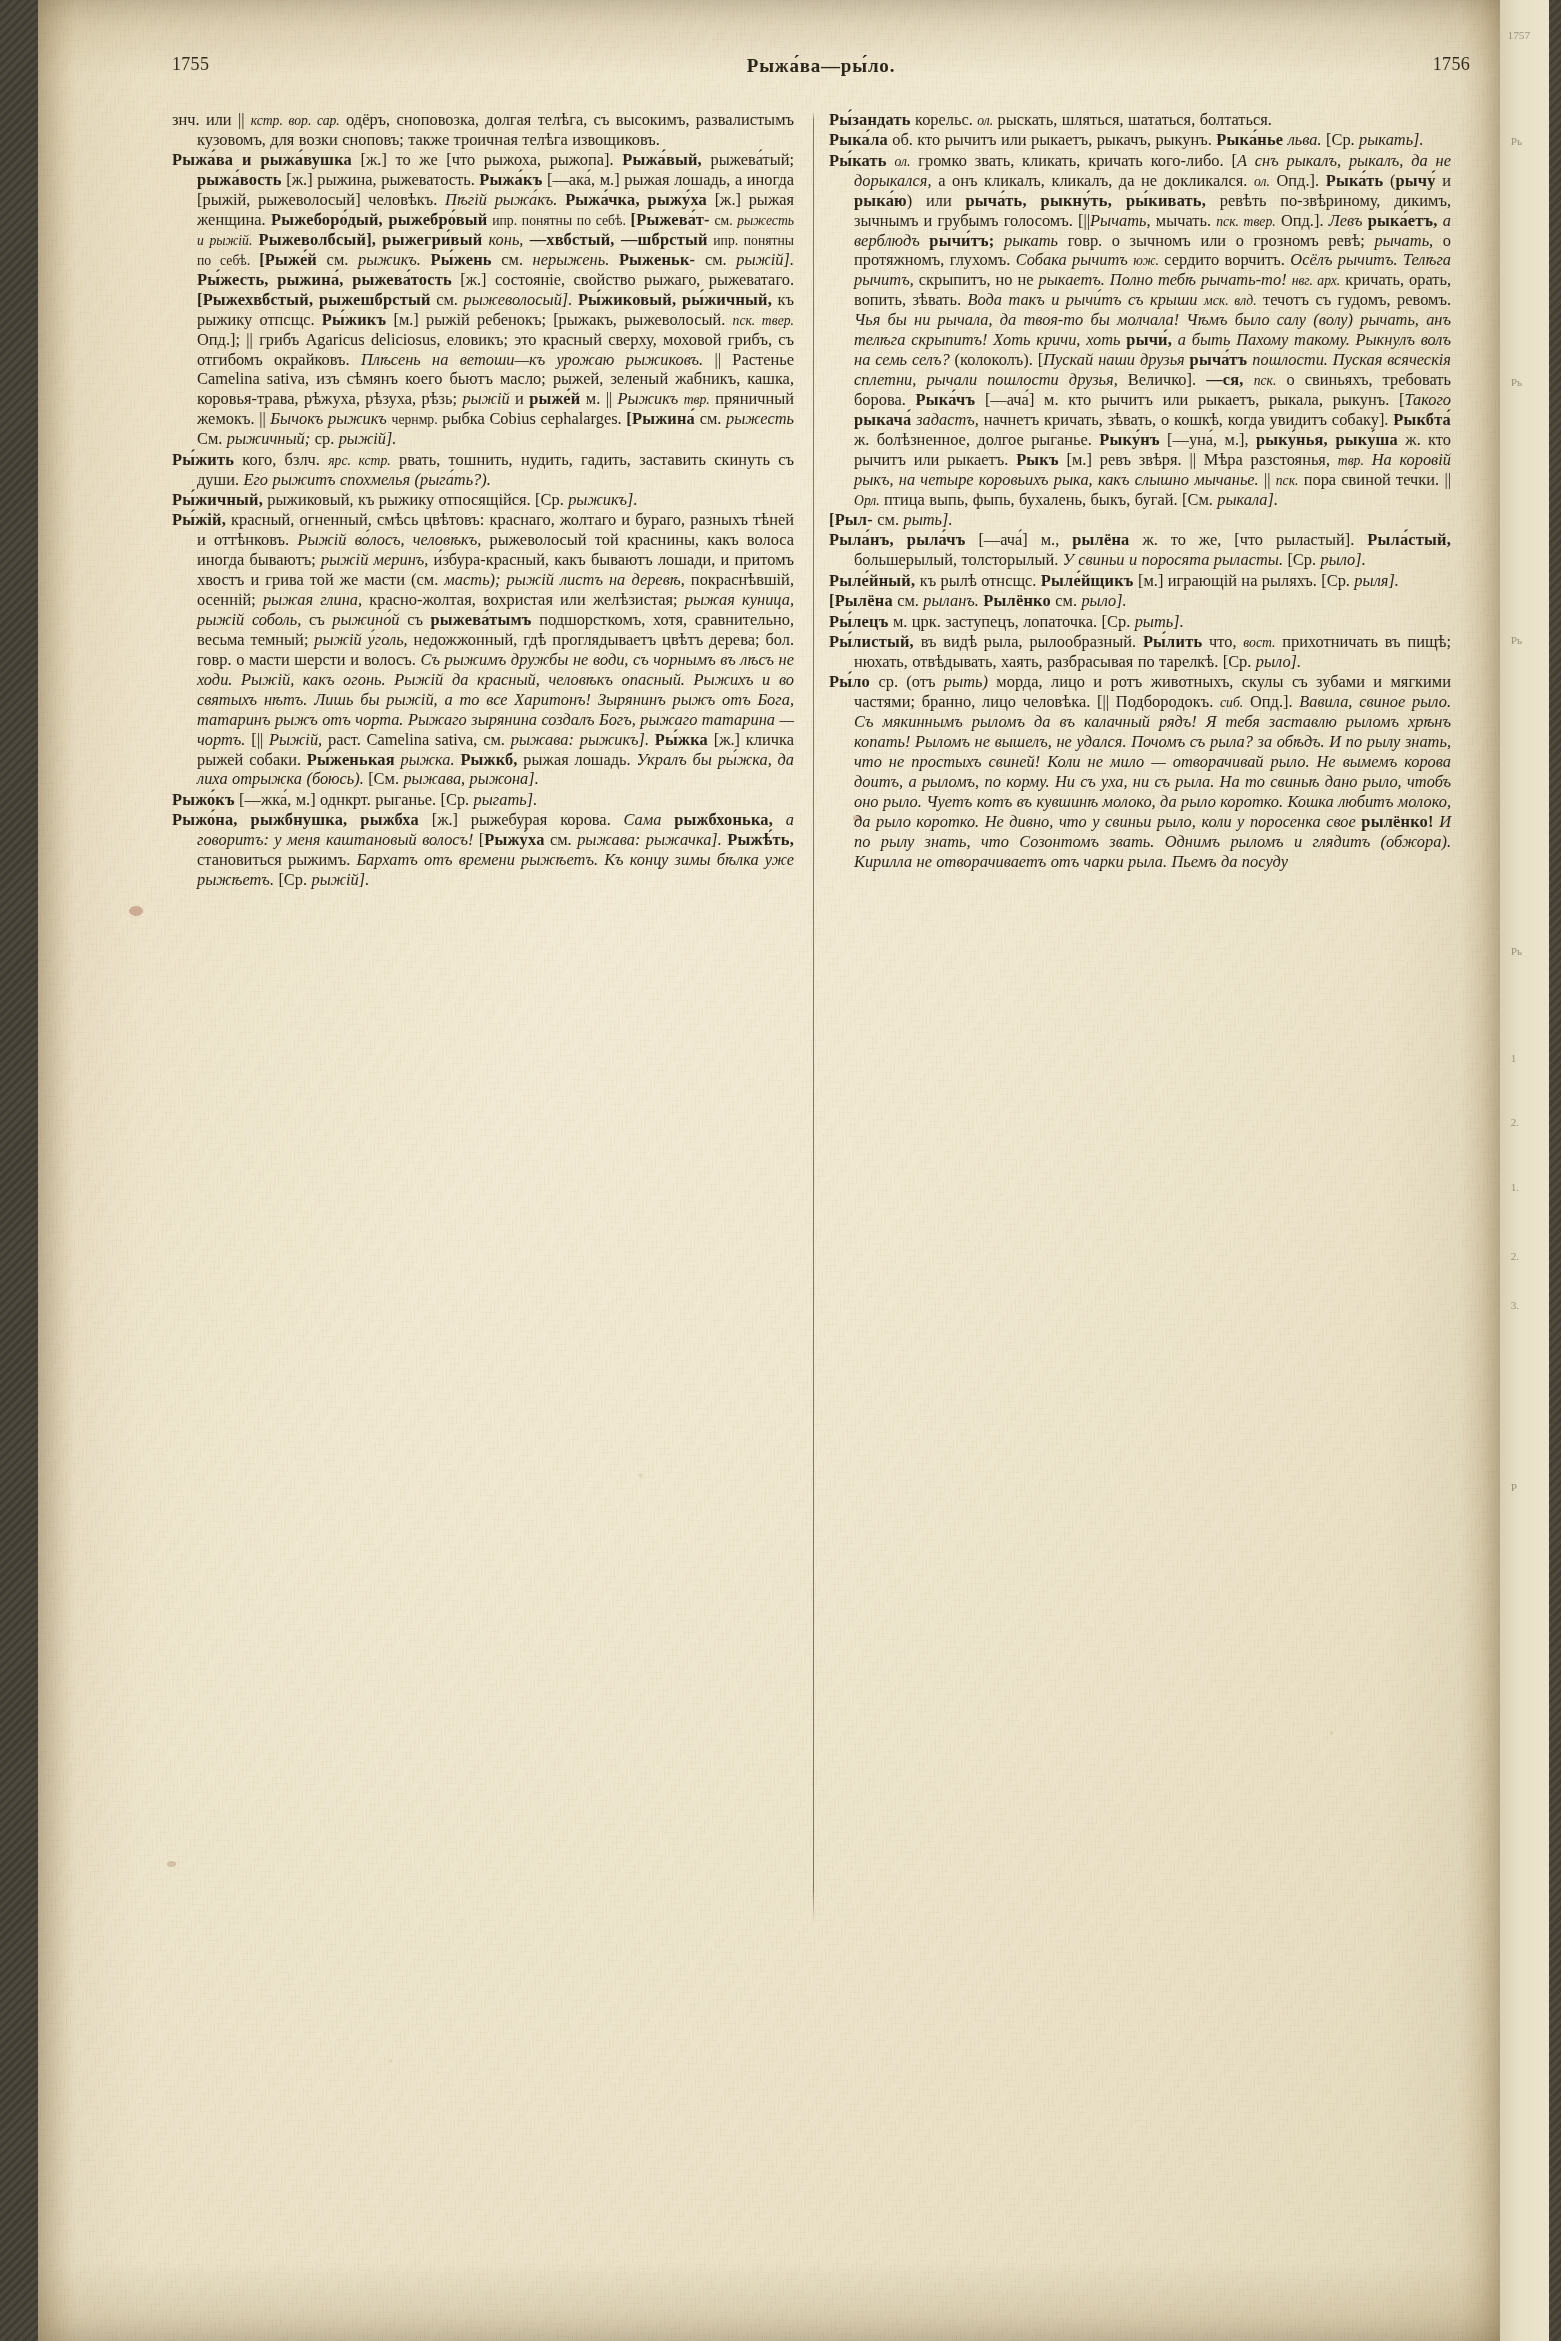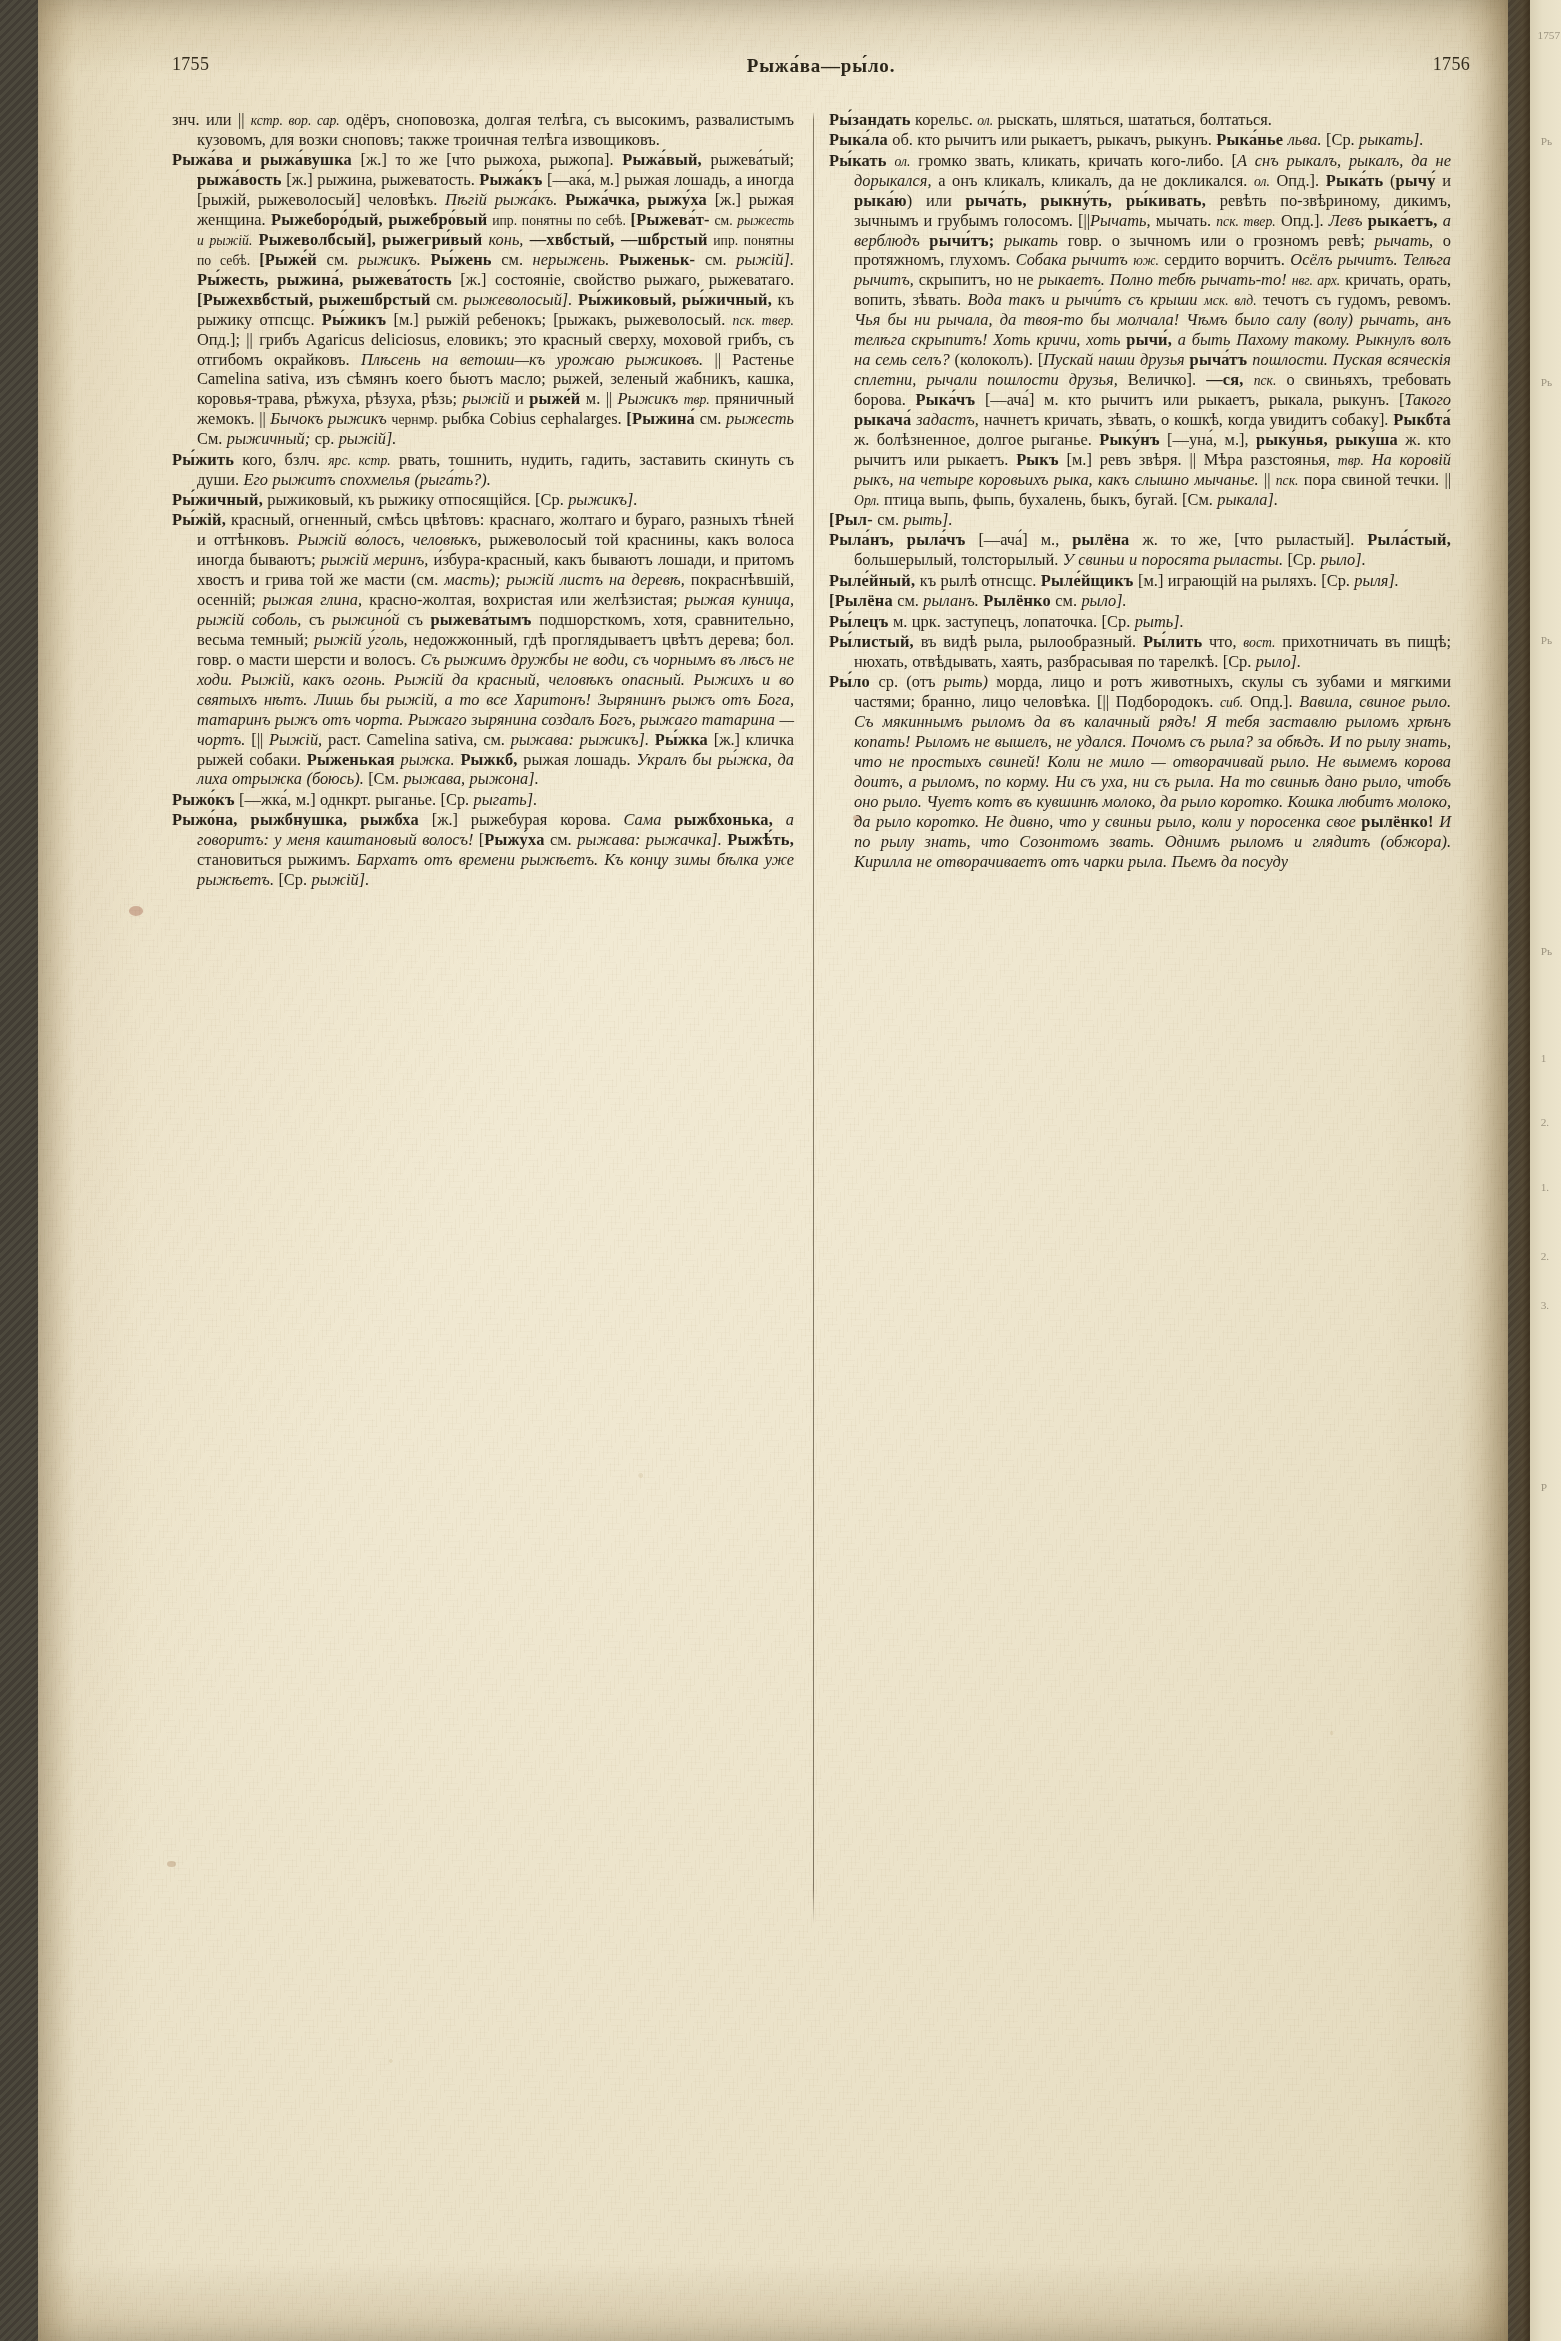--- a/index.html
+++ b/index.html
@@ -57,21 +57,21 @@
     background:linear-gradient(to right,
       rgba(120,96,58,.00) 0%,
       rgba(120,96,58,.10) 28%,
       rgba(92,72,42,.42) 52%,
       rgba(60,46,26,.72) 60%,
       rgba(120,96,58,.18) 66%,
       rgba(0,0,0,0) 100%);
     pointer-events:none;
   }
   #facing-leaf{
-    position:absolute;right:0;top:0;width:31px;height:2342px;
+    position:absolute;right:12px;top:0;width:49px;height:2342px;
     background:linear-gradient(to right,#d8cfb4 0%,#e7dfc6 40%,#ece4cc 100%);
     overflow:hidden;
   }
   .facing-col{
     position:absolute;left:7.5px;top:0;width:49px;
     font-size:10.2px;line-height:1.34;color:#5e5545;opacity:.55;
     font-family:"Liberation Serif",serif;white-space:nowrap;
   }
   
   #page{

